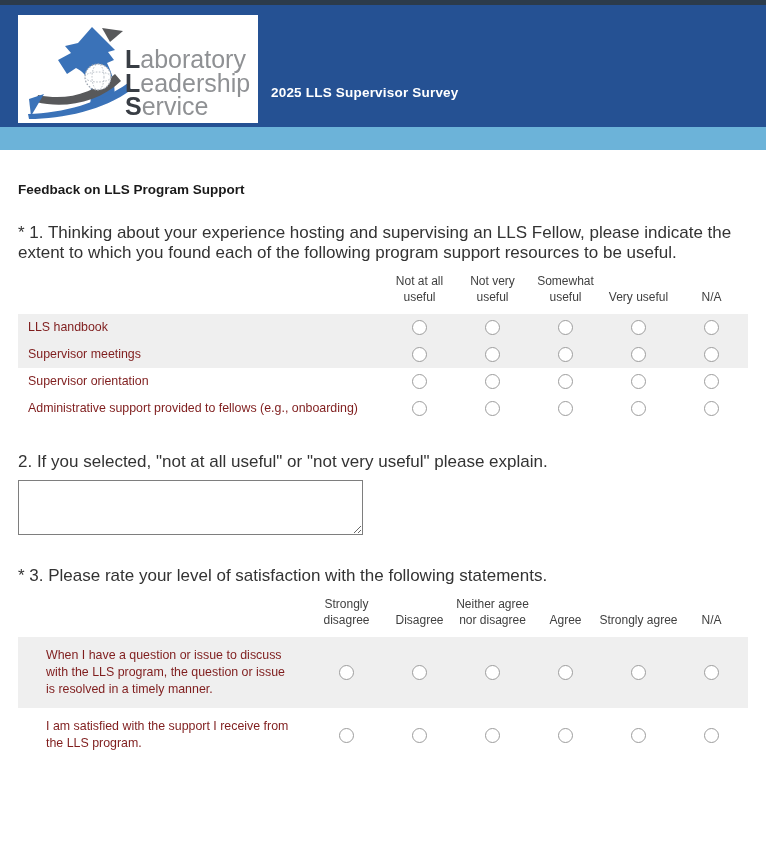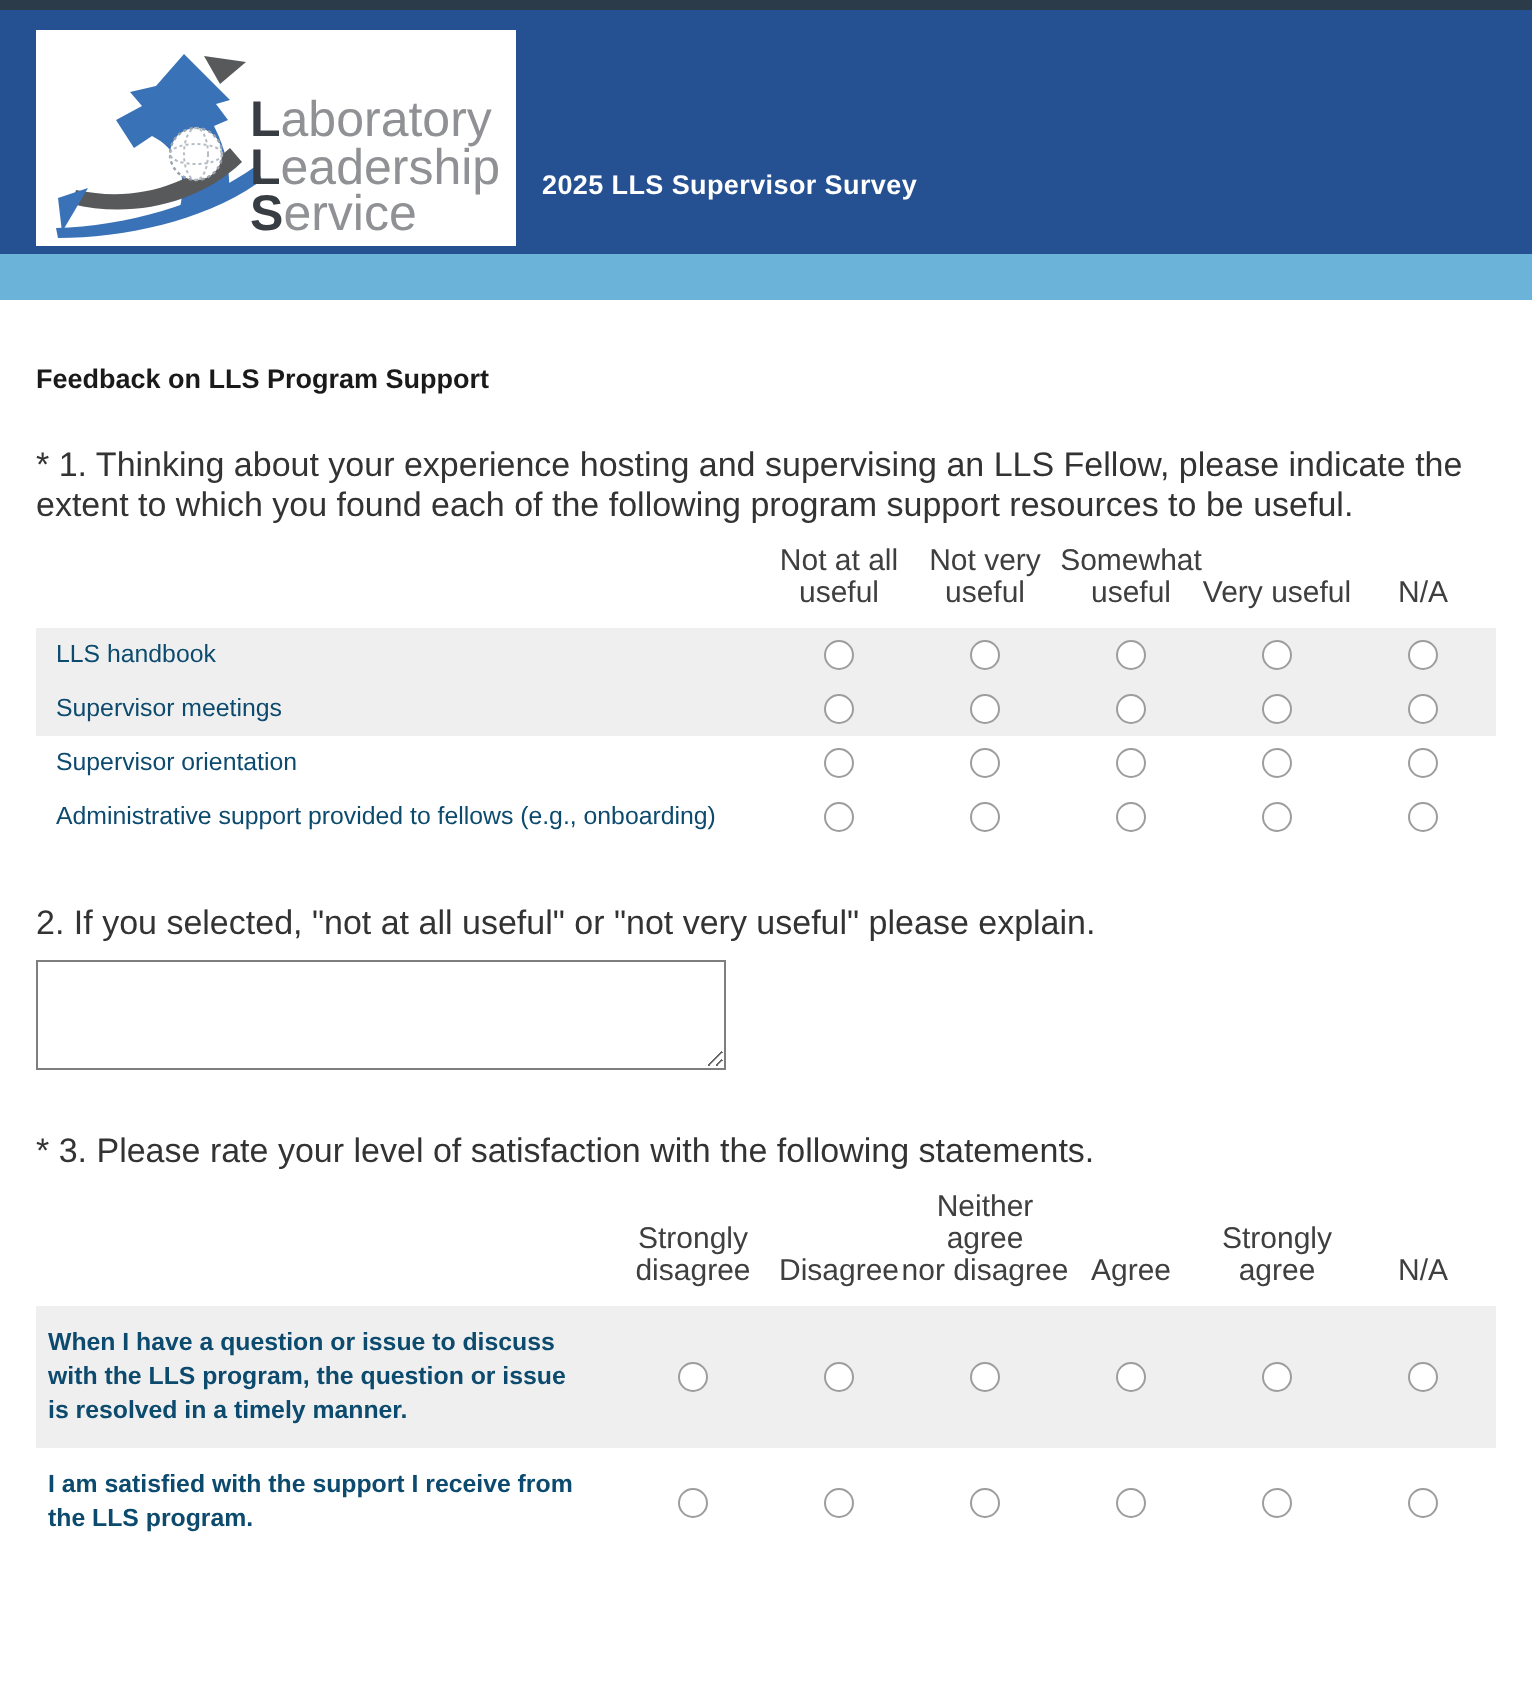--- a/index.html
+++ b/index.html
@@ -57,36 +57,36 @@
   .mx-row { display: grid; align-items: stretch; }
   .q1-matrix .mx-row { grid-template-columns: 365px repeat(5, 73px); }
   .q3-matrix .mx-row { grid-template-columns: 292px repeat(6, 73px); }
   .mx-header { background: #fff; }
   .mx-head {
     align-self: end;
     justify-self: center;
     width: 85px; margin: 0 -6px;
     text-align: center;
     white-space: pre-line;
-    font-size: 15px;
+    font-size: 12px;
     line-height: 16px;
     color: #3f3f3f;
     padding-bottom: 9px;
   }
   .mx-row.alt { background: #efefef; }
   .mx-label-cell {
     padding: 5px 10px;
     font-size: 12.4px;
     line-height: 17px;
-    color: #0c4a6e;
+    color: #7f1d1d;
     display: flex;
     align-items: center;
     min-height: 27px;
   }
-  .q3-matrix .mx-label-cell { padding: 10px 14px 10px 6px; font-weight: bold; }
+  .q3-matrix .mx-label-cell { padding: 10px 14px 10px 28px; }
   .mx-cell { display: flex; align-items: center; justify-content: center; }
   .radio {
     width: 15px; height: 15px;
     border: 1px solid #9d9d9d;
     border-radius: 50%;
     background: #fff;
     display: inline-block;
   }
 
   

